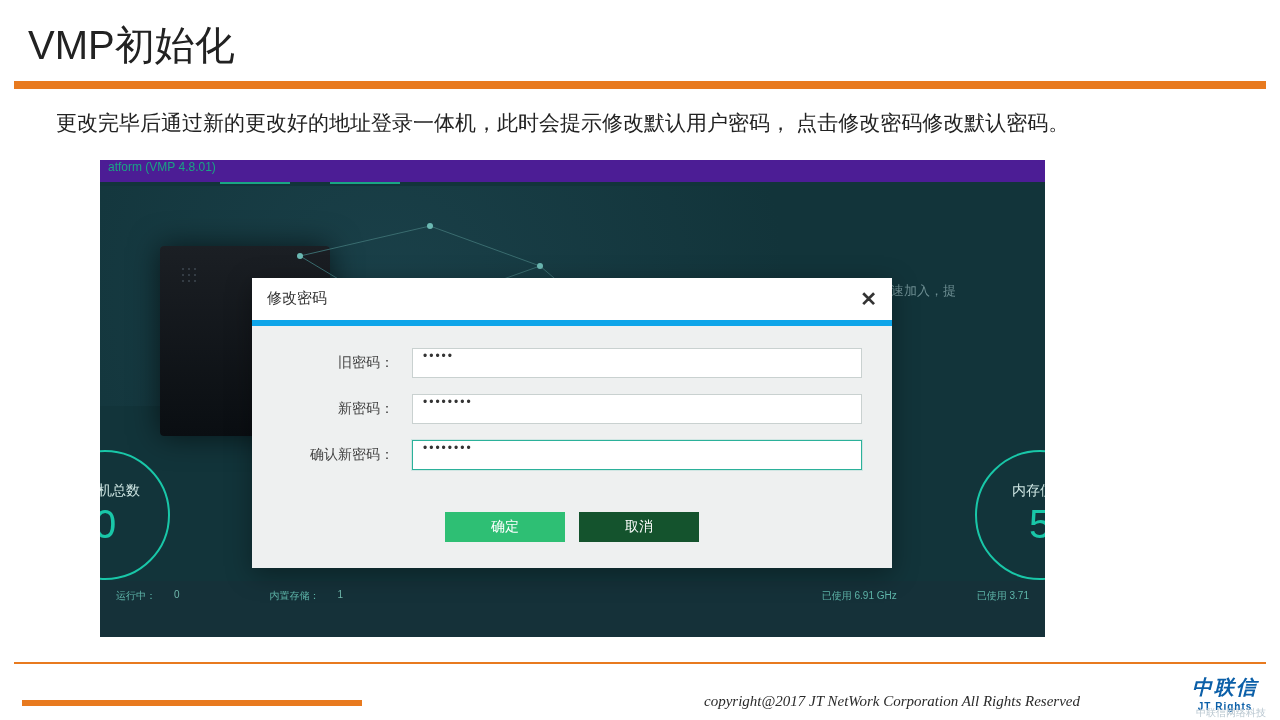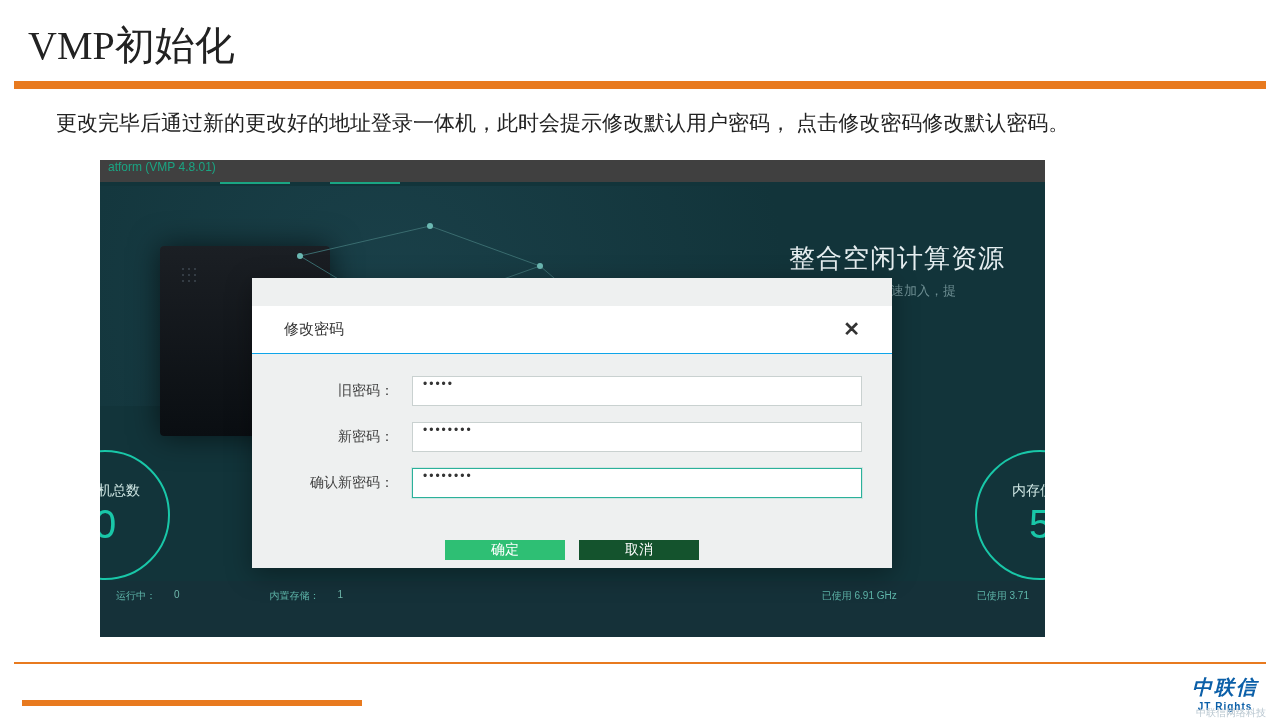--- a/index.html
+++ b/index.html
@@ -4,21 +4,21 @@
 <style>
   * { box-sizing: border-box; margin: 0; padding: 0; }
   body {
     width: 1280px; height: 720px;
     font-family: "Microsoft YaHei", "SimSun", sans-serif;
     background: #fff;
     position: relative;
     overflow: hidden;
   }
   .slide-title {
-    font-family: Liberation Serif, serif;
+    font-family: Liberation Sans, sans-serif;
     font-size: 40px;
     padding: 18px 0 8px 28px;
     color: #222;
     font-weight: normal;
   }
   .title-bar {
     height: 8px;
     background: #e87a1f;
     margin: 0 14px 18px 14px;
   }
@@ -33,21 +33,21 @@
     margin: 6px 0 0 100px;
     width: 945px; height: 477px;
     position: relative;
     background: #12343a;
     overflow: hidden;
     font-family: "Microsoft YaHei", Arial, sans-serif;
   }
   .app-header {
     position: absolute; top: 0; left: 0; right: 0; height: 22px;
     color: #1aa583; font-size: 12px; padding-left: 8px;
-    background: #404040;
+    background: #4c1d95;
   }
   .app-tabs {
     position: absolute; top: 22px; left: 0; right: 0; height: 4px;
   }
   .app-tabs .tabline { position:absolute; height:2px; background:#1aa583; }
   .hero {
     position: absolute; top: 26px; left: 0; right: 0; height: 220px;
     background: radial-gradient(circle at 30% 50%, #1a4049 0%, #12343a 60%);
   }
   .hero-title {
@@ -99,39 +99,38 @@
   .footer-stats .fval { color:#6fb8ac; }
   .footer-stats .fright { margin-left:auto; display:flex; gap:80px;justify-content:space-between;}
 
   
   .modal {
     position:absolute; left:152px; top:118px; width:640px; height:290px;
     background:#eef0f0;
     box-shadow:0 6px 24px rgba(0,0,0,.35);
   }
   .modal-header {
-    height:48px; background:#fff; border-bottom:1px solid #0ea5e9;
+    height:48px; background:#fff; border-bottom:6px solid #0ea5e9;
     display:flex; align-items:center; justify-content:space-between;
-    padding:0 32px;
-    margin-top:28px;
+    padding:0 15px;
   }
   .modal-title { font-size:15px; color:#333; }
   .close-x { font-size:20px; color:#333; cursor:pointer; font-weight:bold;}
   .modal-body { padding:22px 30px 10px 30px; }
   .form-row { display:flex; align-items:center; margin-bottom:16px; }
   .form-label { width:130px; text-align:right; padding-right:18px; font-size:14px; color:#444;}
   .form-input {
     flex:1; height:30px; border:1px solid #c9d1d0; background:#fff;
     padding:0 10px; font-size:12px; color:#333; letter-spacing:2px;
   }
   .form-input.focused { border:1px solid #2bb19a; box-shadow:0 0 0 1px rgba(43,177,154,.15);}
   .modal-footer {
     display:flex; justify-content:center; gap:14px; padding:16px 0 10px 0;
   }
-  .btn { width:120px; height:20px; display:flex; align-items:center; justify-content:center;
+  .btn { width:120px; height:30px; display:flex; align-items:center; justify-content:center;
          font-size:14px; color:#fff; cursor:pointer; user-select:none;}
   .btn-ok { background:#2ebf74; }
   .btn-cancel { background:#14532d; }
 
   
   .bottom-divider {
     position:absolute; left:14px; right:14px; bottom:56px; height:2px; background:#e87a1f;
   }
   .bottom-bar {
     position:absolute; left:0; bottom:0; width:100%; height:56px;
@@ -177,21 +176,20 @@
       <line x1="200" y1="170" x2="330" y2="110"></line>
         <line x1="60" y1="160" x2="120" y2="100"></line>
       <circle cx="20" cy="40" r="3"></circle>
         <circle cx="150" cy="10" r="3"></circle>
         <circle cx="260" cy="50" r="3"></circle>
       <circle cx="120" cy="100" r="3"></circle>
         <circle cx="200" cy="170" r="3"></circle>
         <circle cx="330" cy="110" r="3"></circle>
       <circle cx="60" cy="160" r="3"></circle>
     </svg>
-    <div class="hero-title">整合空闲计算资源</div>
     <div class="hero-sub">能将零散的物理主机资源快速加入，提</div>
   </div>
 
   <div class="stats-row">
     <div class="stat-ring">
       <div class="lbl">虚拟机总数</div>
       <div class="val">0</div>
     </div>
     <div class="stat-ring">
       <div class="lbl">内存使用</div>
@@ -236,18 +234,19 @@
     <div class="modal-footer">
       <div class="btn btn-ok">确定</div>
       <div class="btn btn-cancel">取消</div>
     </div>
   </div>
 </div>
 
 <div class="bottom-divider"></div>
 <div class="bottom-bar">
   <div class="orange-strip"></div>
+  <div class="copyright">copyright@2017  JT NetWork Corporation All Rights Reserved</div>
   <div class="brand">
     <div class="cn">中联信</div>
     <div class="en">JT Rights</div>
   </div>
   <div class="watermark">中联信网络科技</div>
 </div>
 
 </body></html>

